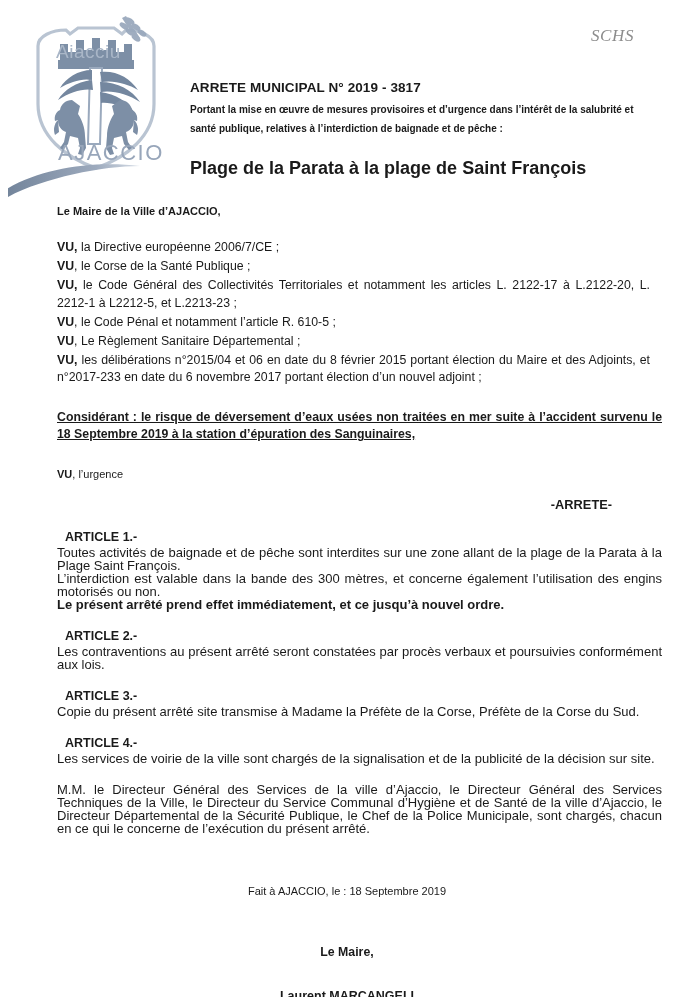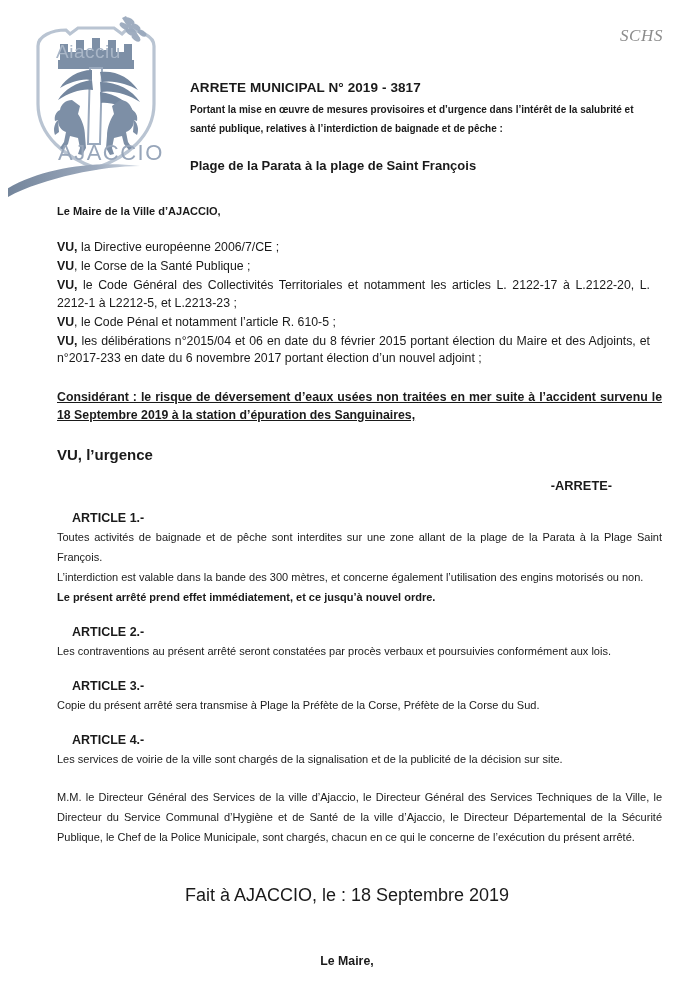--- a/index.html
+++ b/index.html
@@ -29,21 +29,21 @@
     position: absolute;
     left: 8px;
     top: 8px;
     width: 180px;
     height: 190px;
   }
   .logo-svg { display: block; }
 
   .dept-mark {
     position: absolute;
-    right: 11px;
+    right: 40px;
     top: 26px;
     font-family: "Liberation Serif", serif;
     font-style: italic;
     font-size: 17px;
     letter-spacing: 0.6px;
     color: #8c8c8c;
   }
 
   .title-block {
     position: absolute;
@@ -58,21 +58,21 @@
     letter-spacing: 0.1px;
     margin-bottom: 5px;
   }
   .title-line2 {
     font-weight: bold;
     font-size: 10px;
     line-height: 19px;
   }
   .subtitle {
     font-weight: bold;
-    font-size: 13px;
+    font-size: 18px;
     margin-top: 20px;
   }
 
   
   .body-wrap {
     position: absolute;
     left: 57px;
     top: 205px;
     width: 605px;
   }
@@ -99,61 +99,60 @@
   .considerant {
     font-weight: bold;
     font-size: 12.3px;
     line-height: 17.5px;
     text-align: justify;
     margin: 22px 0 0 0;
     text-decoration: underline;
   }
 
   .vu-urgence {
-    font-size: 15px;
+    font-size: 11px;
     line-height: 17.2px;
     margin: 22px 0 0 0;
-    font-weight: bold;
   }
 
   .arrete-word {
     text-align: right;
     font-weight: bold;
     font-size: 12.8px;
     margin: 14px 0 0 0;
     padding-right: 50px;
   }
 
   .article {
     margin-top: 18px;
   }
   .article-head {
     font-weight: bold;
     font-size: 12.5px;
-    margin: 0 0 2px 15px;
+    margin: 0 0 2px 8px;
   }
   .article-para {
-    font-size: 11px;
-    line-height: 20px;
+    font-size: 13px;
+    line-height: 13px;
     text-align: justify;
     margin: 0;
   }
   .article-para + .article-para { margin-top: 0; }
   .spaced-para { margin-top: 17px; }
 
   
   .sign-block {
     position: absolute;
     left: 0;
     top: 885px;
     width: 674px;
     text-align: center;
   }
   .sign-date {
-    font-size: 18px;
+    font-size: 11px;
     padding-left: 20px;
   }
   .sign-role {
     font-size: 12.3px;
     font-weight: bold;
     margin-top: 48px;
     padding-left: 20px;
   }
   .sign-name {
     font-size: 12.5px;
@@ -243,20 +242,21 @@
 
   <div class="body-wrap">
 
     <p class="lede">Le Maire de la Ville d’AJACCIO,</p>
 
     <ul class="vu-list">
         <li><b>VU,</b><span> la Directive européenne 2006/7/CE ;</span></li>
         <li><b>VU</b><span>, le Corse de la Santé Publique ;</span></li>
         <li><b>VU,</b><span> le Code Général des Collectivités Territoriales et notamment les articles L. 2122-17 à L.2122-20, L. 2212-1 à L2212-5, et L.2213-23 ;</span></li>
         <li><b>VU</b><span>, le Code Pénal et notamment l’article R. 610-5 ;</span></li>
+        <li><b>VU</b><span>, Le Règlement Sanitaire Départemental ;</span></li>
         <li><b>VU,</b><span> les délibérations n°2015/04 et 06 en date du 8 février 2015 portant élection du Maire et des Adjoints, et n°2017-233 en date du 6 novembre 2017 portant élection d’un nouvel adjoint ;</span></li>
       </ul>
 
     <p class="considerant">Considérant : le risque de déversement d’eaux usées non traitées en mer suite à l’accident survenu le 18 Septembre 2019 à la station d’épuration des Sanguinaires,</p>
 
     <p class="vu-urgence">
       <b>VU</b><span>, l’urgence</span>
     </p>
 
     <p class="arrete-word">-ARRETE-</p>
@@ -267,21 +267,21 @@
           <p class="article-para">Toutes activités de baignade et de pêche sont interdites sur une zone allant de la plage de la Parata à la Plage Saint François.</p>
           <p class="article-para">L’interdiction est valable dans la bande des 300 mètres, et concerne également l’utilisation des engins motorisés ou non.</p>
           <p class="article-para spaced-para" style="font-weight: bold;">Le présent arrêté prend effet immédiatement, et ce jusqu’à nouvel ordre.</p>
         </div>
         <div class="article">
           <div class="article-head">ARTICLE 2.-</div>
           <p class="article-para">Les contraventions au présent arrêté seront constatées par procès verbaux et poursuivies conformément aux lois.</p>
         </div>
         <div class="article">
           <div class="article-head">ARTICLE 3.-</div>
-          <p class="article-para">Copie du présent arrêté sera transmise à Plage la Préfète de la Corse, Préfète de la Corse du Sud.</p>
+          <p class="article-para">Copie du présent arrêté site transmise à Madame la Préfète de la Corse, Préfète de la Corse du Sud.</p>
         </div>
         <div class="article">
           <div class="article-head">ARTICLE 4.-</div>
           <p class="article-para">Les services de voirie de la ville sont chargés de la signalisation et de la publicité de la décision sur site.</p>
         </div>
         <div class="article">
           <p class="article-para">M.M. le Directeur Général des Services de la ville d’Ajaccio, le Directeur Général des Services Techniques de la Ville, le Directeur du Service Communal d’Hygiène et de Santé de la ville d’Ajaccio, le Directeur Départemental de la Sécurité Publique, le Chef  de la Police  Municipale, sont chargés, chacun en ce qui le concerne de l’exécution du présent arrêté.</p>
         </div>
       </div>
   </div>

